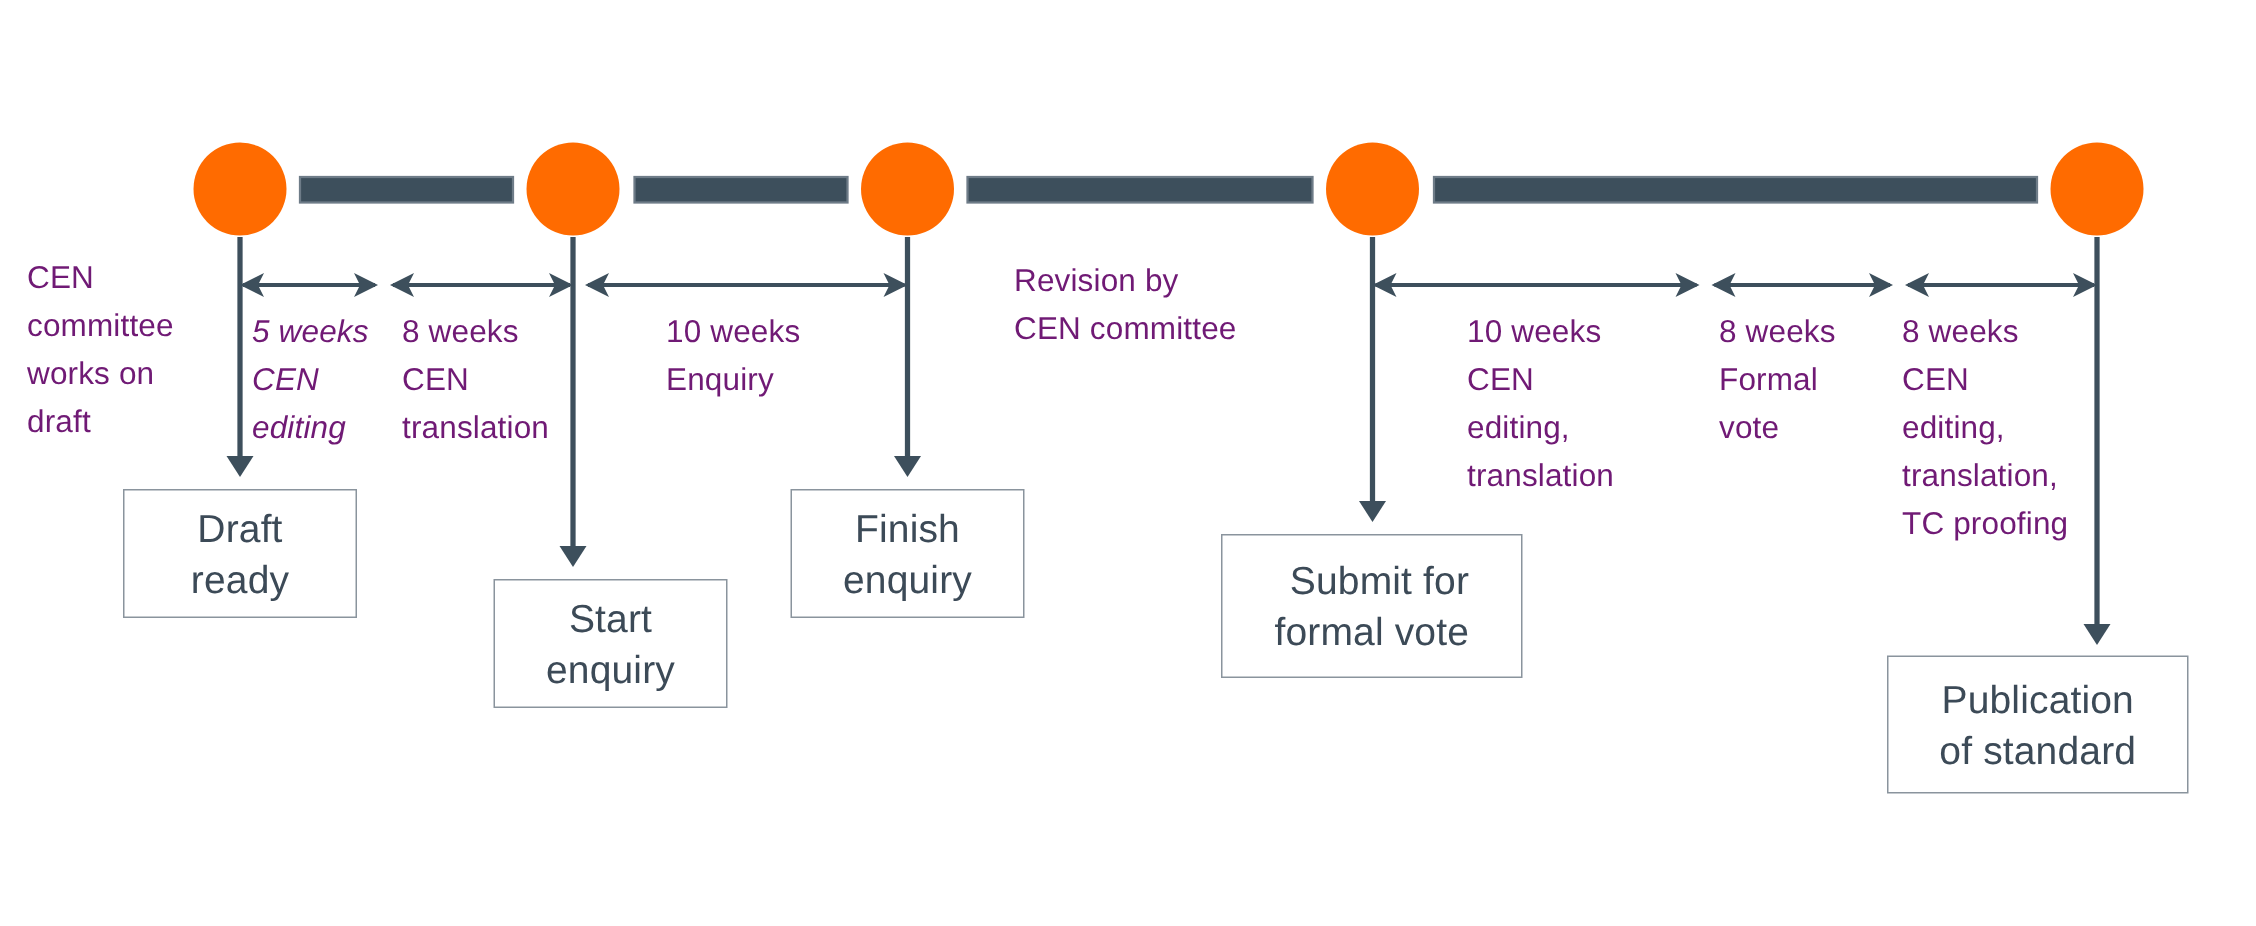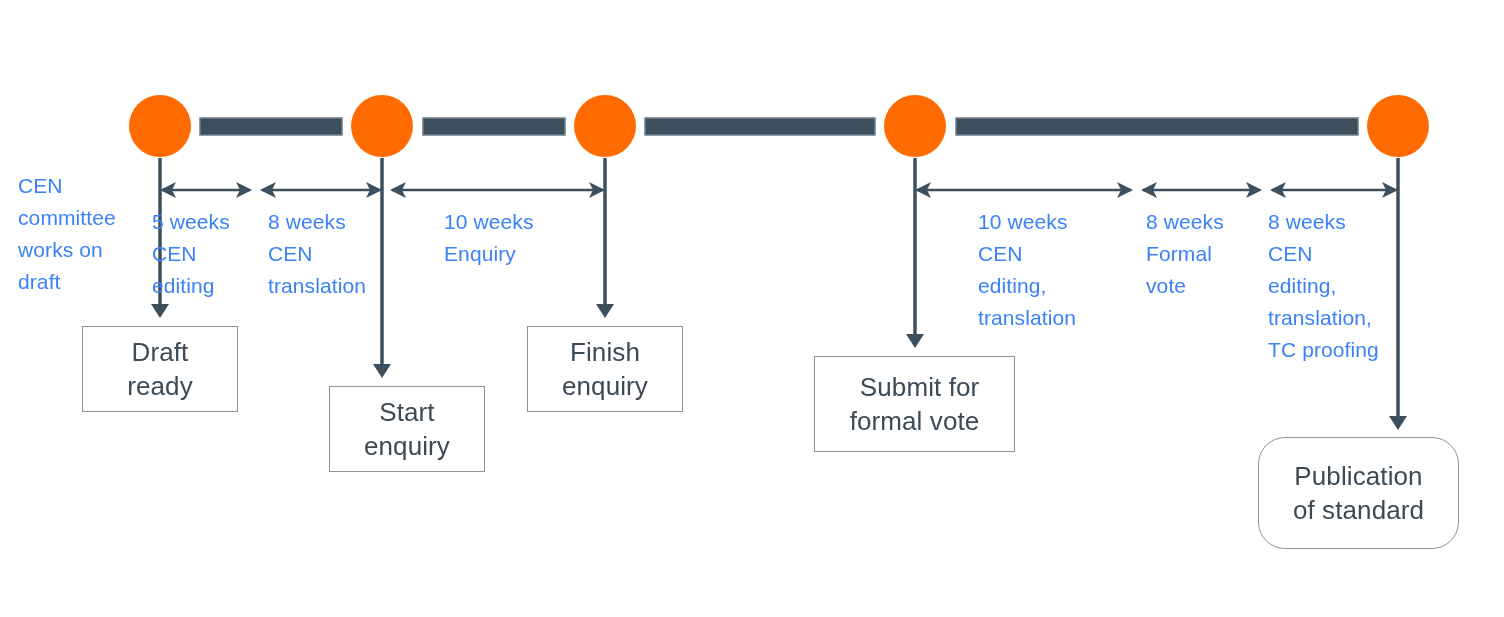--- a/index.html
+++ b/index.html
@@ -21,21 +21,21 @@
     position: absolute;
     left: 0;
     top: 0;
     width: 1504px;
     height: 617px;
   }
   .phase-note,
   .stage-note,
   .box-label {
     position: absolute;
-    color: #3b82f6;
+    color: #701a75;
     font-size: 21px;
     line-height: 32px;
     white-space: pre-line;
     letter-spacing: 0.1px;
   }
   .box-label {
     color: #3c4a57;
     font-size: 26px;
     line-height: 34px;
     text-align: center;
@@ -101,23 +101,25 @@
         <circle cx="915" cy="126" r="31" fill="#FF6B00"></circle>
         <circle cx="1398" cy="126" r="31" fill="#FF6B00"></circle>
       </g>
   </svg>
 
   <div class="phase-note" style="left:18px; top:170px; width:140px;">CEN
 committee
 works on
 draft</div>
 
+  <div class="phase-note" style="left:676px; top:172px; width:200px;">Revision by
+CEN committee</div>
 
   <div id="duration-labels">
-      <div class="phase-note" style="left: 152px; top: 206px; width: 130px;">5 weeks
+      <div class="phase-note" style="left: 168px; top: 206px; width: 130px; font-style: italic;">5 weeks
 CEN
 editing</div>
       <div class="phase-note" style="left: 268px; top: 206px; width: 130px;">8 weeks
 CEN
 translation</div>
       <div class="phase-note" style="left: 444px; top: 206px; width: 130px;">10 weeks
 Enquiry</div>
       <div class="phase-note" style="left: 978px; top: 206px; width: 130px;">10 weeks
 CEN
 editing,
@@ -141,19 +143,19 @@
 enquiry</div>
       </div>
       <div class="milestone-box" style="left: 527px; top: 326px; width: 156px; height: 86px;">
         <div class="box-label" style="position: absolute; left: 0px; top: 0px; width: 100%; height: 100%;">Finish
 enquiry</div>
       </div>
       <div class="milestone-box" style="left: 814px; top: 356px; width: 201px; height: 96px;">
         <div class="box-label" style="position: absolute; left: 0px; top: 0px; width: 100%; height: 100%; text-align: right;">Submit for
 formal vote</div>
       </div>
-      <div class="milestone-box" style="left: 1258px; top: 437px; width: 201px; height: 112px; border-radius: 27px;">
+      <div class="milestone-box" style="left: 1258px; top: 437px; width: 201px; height: 92px;">
         <div class="box-label" style="position: absolute; left: 0px; top: 0px; width: 100%; height: 100%;">Publication
 of standard</div>
       </div>
     </div>
 
 </div>
 
 </body></html>

